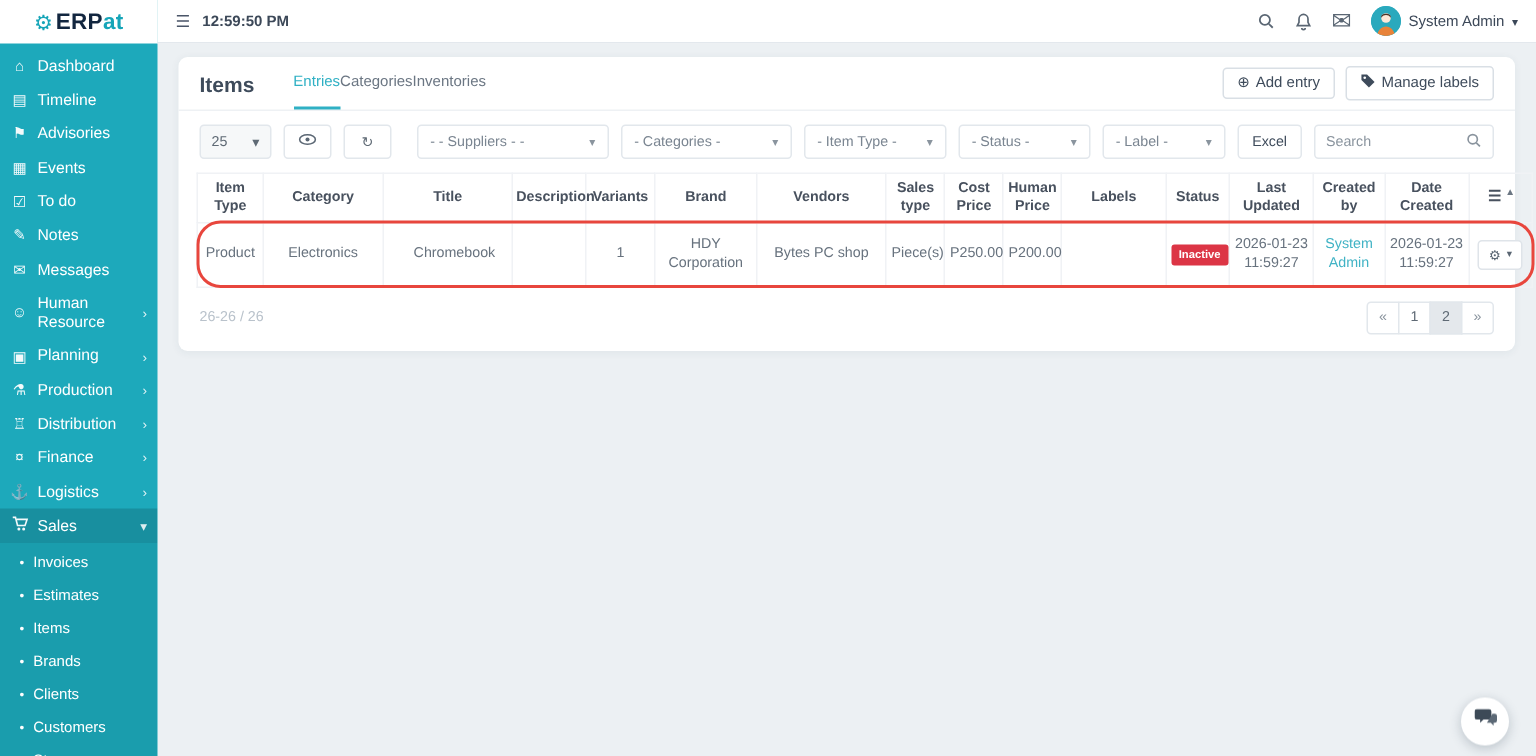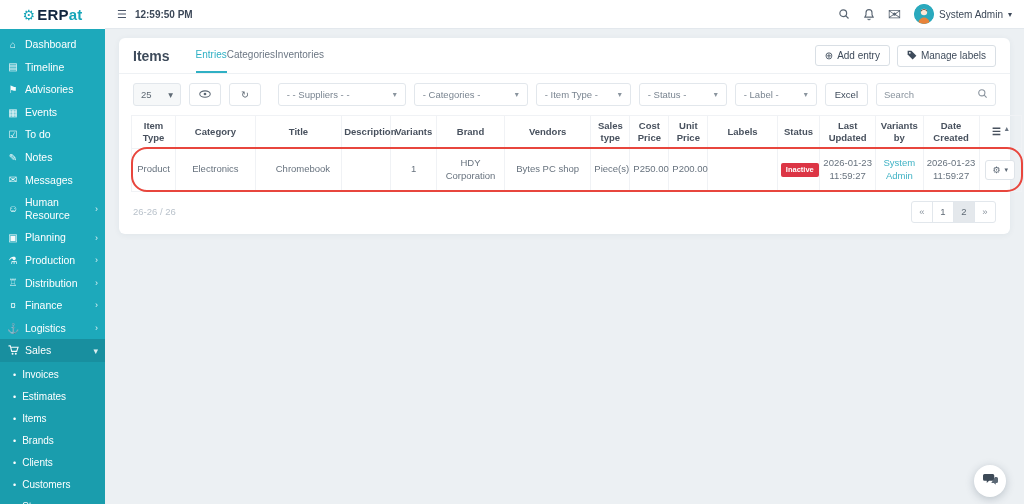--- a/index.html
+++ b/index.html
@@ -318,25 +318,25 @@
           <tr>
             <th>Item Type</th>
             <th>Category</th>
             <th>Title</th>
             <th>Description</th>
             <th>Variants</th>
             <th>Brand</th>
             <th>Vendors</th>
             <th>Sales type</th>
             <th>Cost Price</th>
-            <th>Unit Price</th>
+            <th>Human Price</th>
             <th>Labels</th>
             <th>Status</th>
             <th>Last Updated</th>
-            <th>Variants by</th>
+            <th>Created by</th>
             <th>Date Created</th>
             <th>
                 <span class="th-tools">
                   <span class="ham">☰</span>
                   <span class="asc">▴</span>
                 </span>
               </th>
           </tr>
         </thead>
         <tbody>

